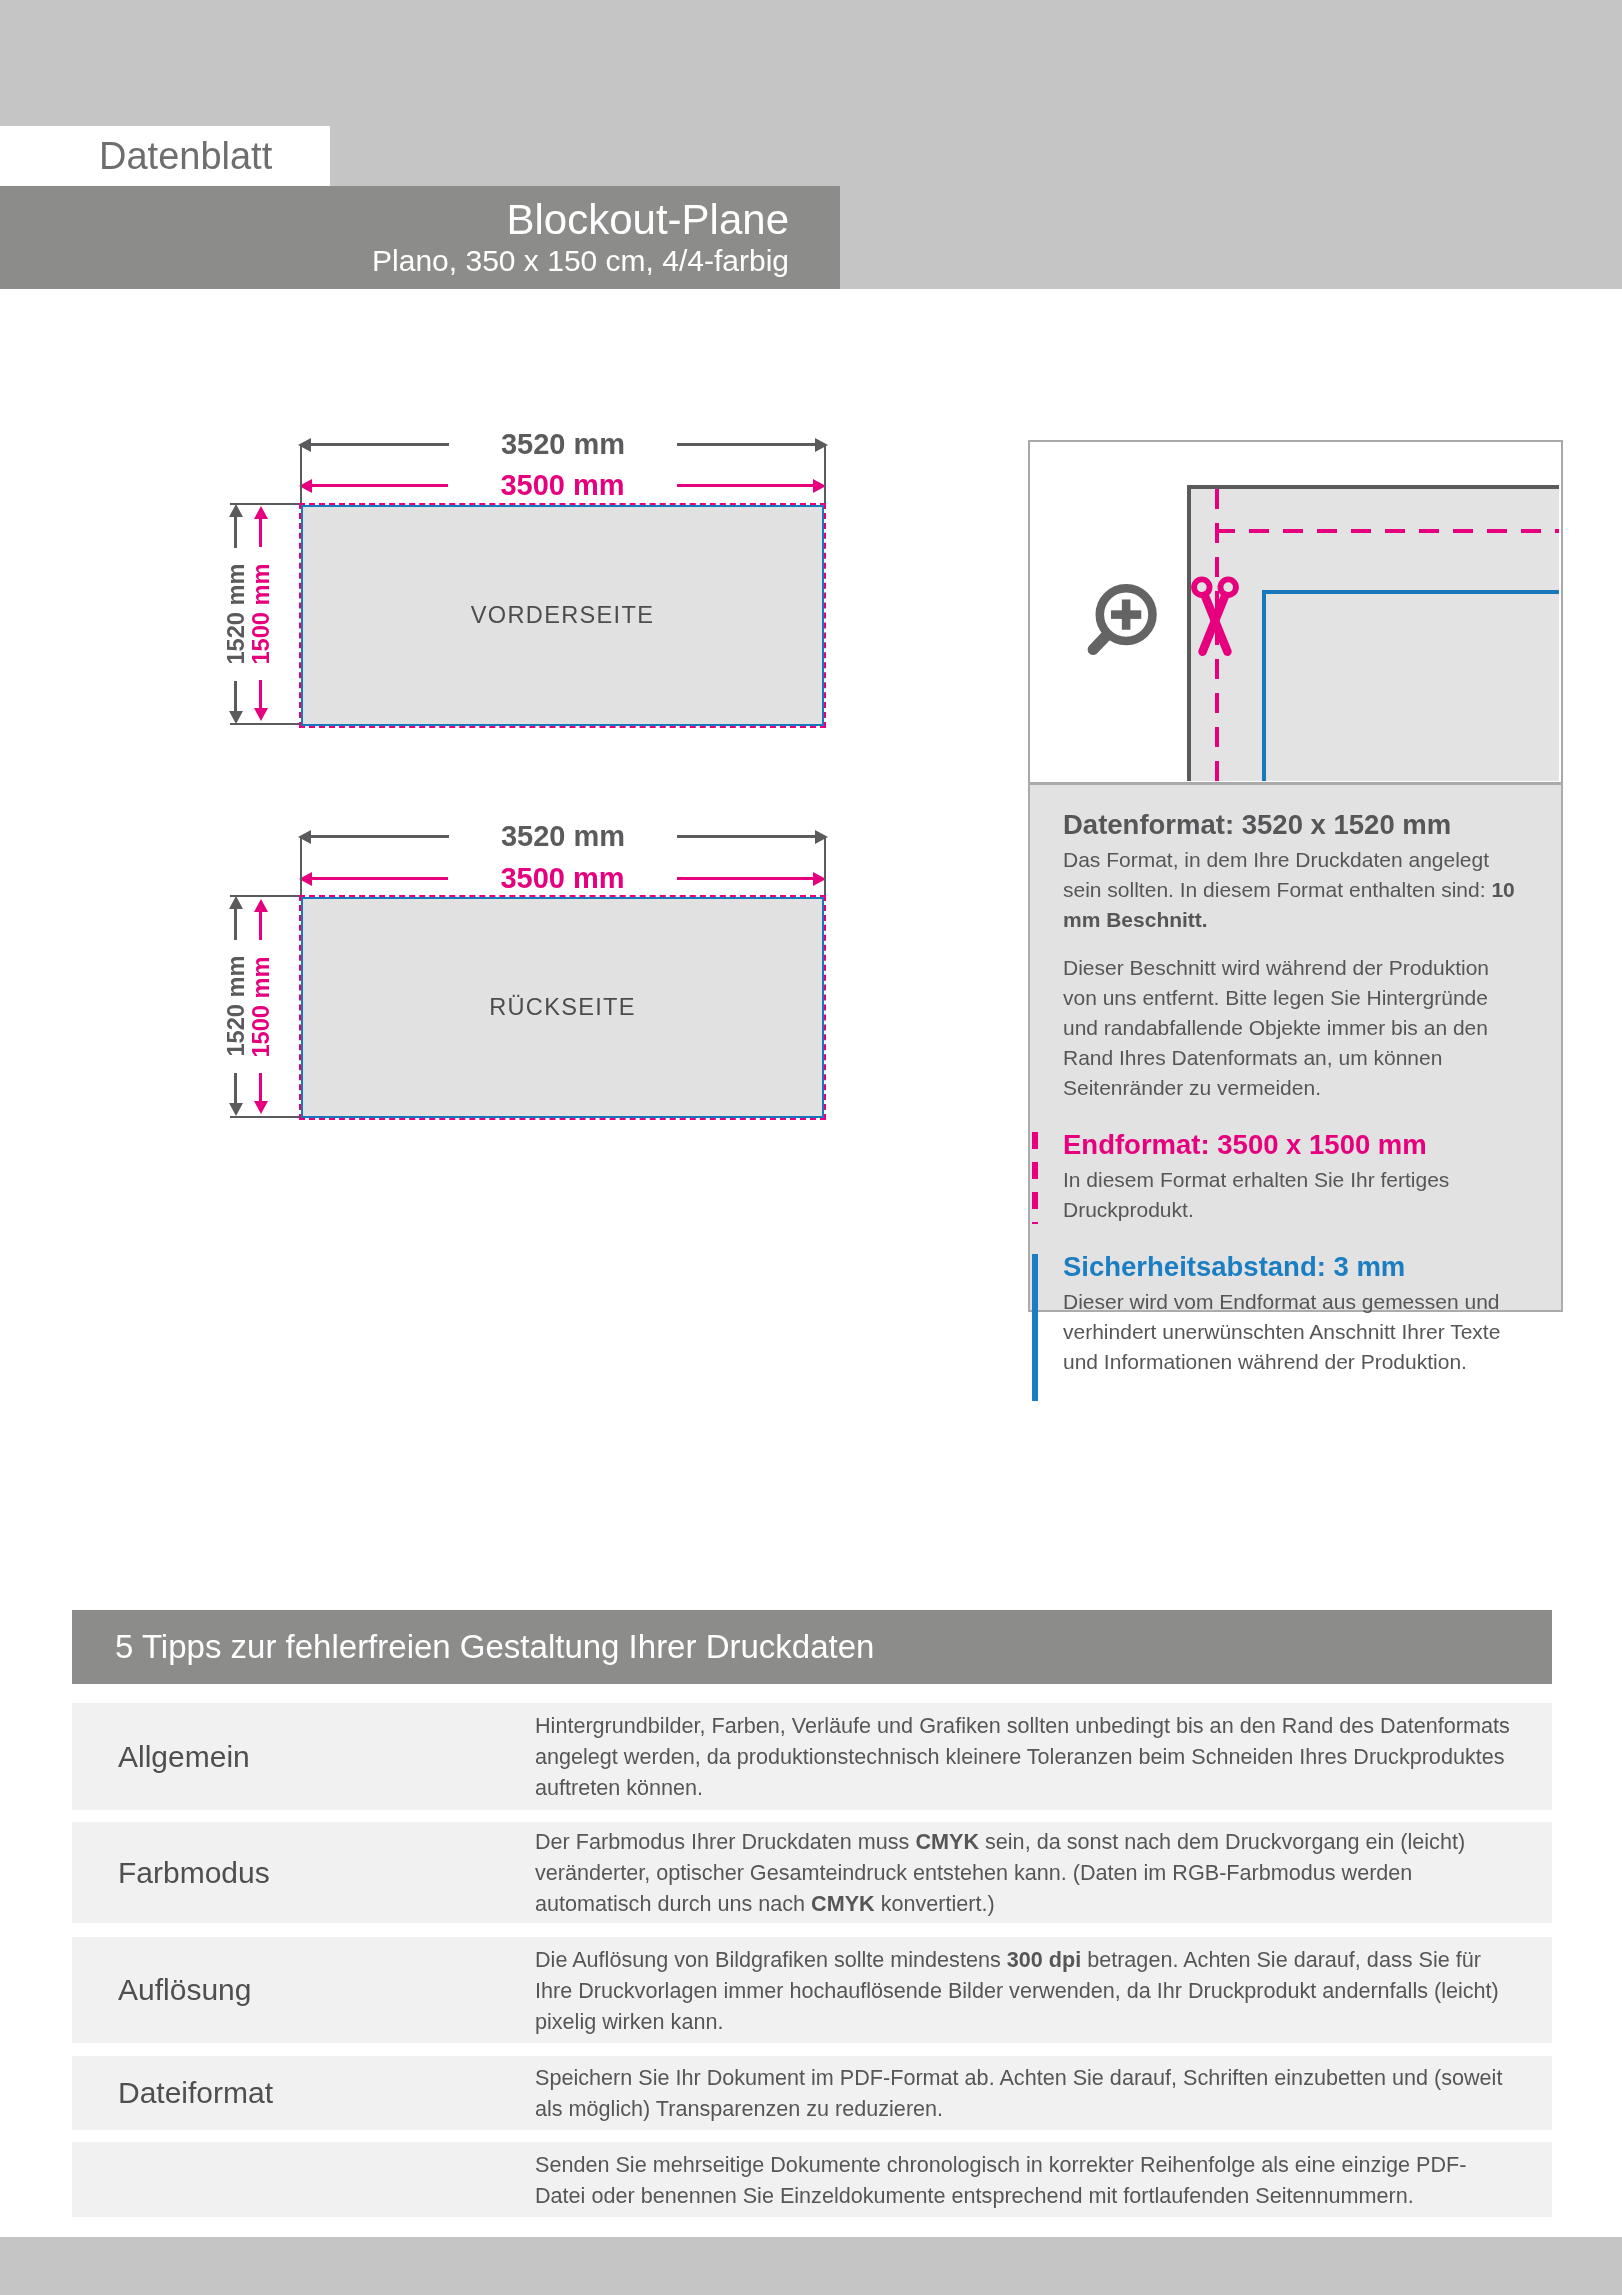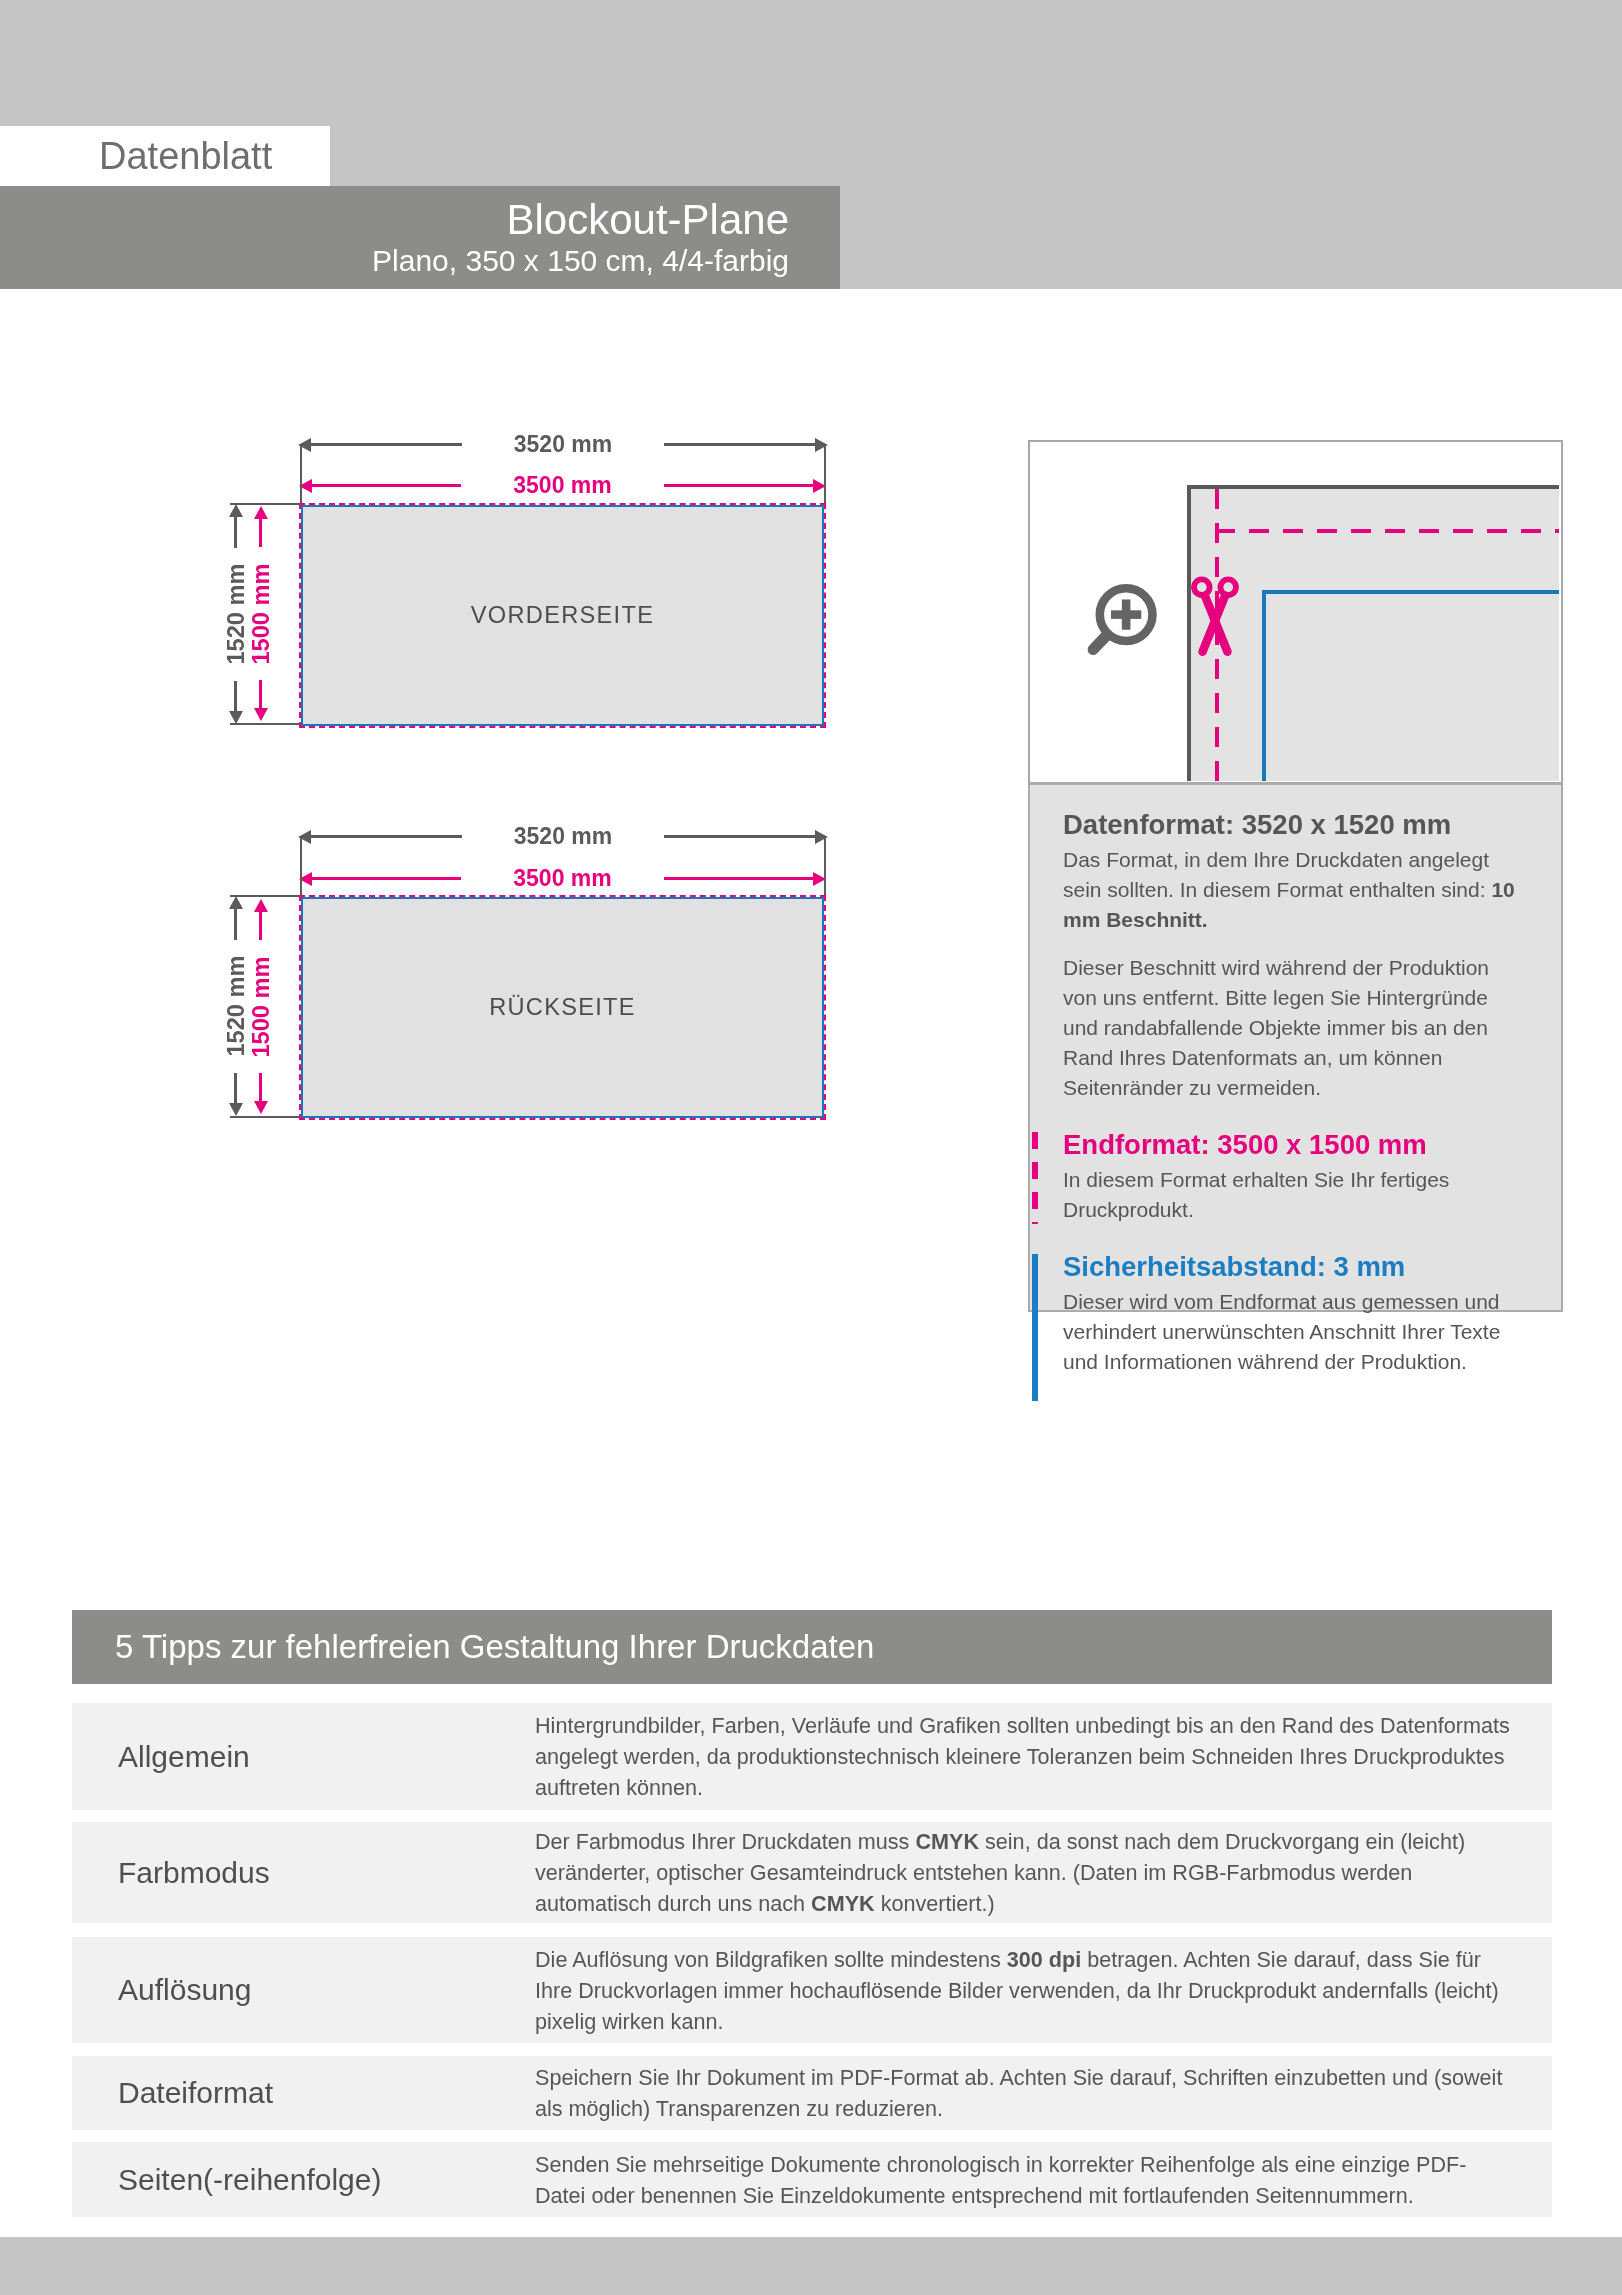--- a/index.html
+++ b/index.html
@@ -16,21 +16,21 @@
   .datenblatt-box span{padding-left:63px;font-size:38px;color:#6e6e6e;margin-left:36px;}
   .product-banner{left:0;top:186px;width:840px;height:103px;background:#8c8c8a;
     display:flex;flex-direction:column;justify-content:center;align-items:flex-end;
     padding-right:51px;box-sizing:border-box;color:#ffffff;}
   .product-banner .title{font-size:42px;line-height:46px;}
   .product-banner .subtitle{font-size:30px;line-height:35px;}
 
   
   .dim-h{display:flex;align-items:center;height:25px;}
   .dim-h .line{flex:1;height:2.6px;}
-  .dim-h .dim-label{padding:0 52px;font-size:23px;font-weight:700;line-height:25px;white-space:nowrap;}
+  .dim-h .dim-label{padding:0 52px;font-size:29px;font-weight:700;line-height:25px;white-space:nowrap;}
   .ah{width:0;height:0;}
   .gray .line{background:#5b5b5d;}
   .gray .dim-label{color:#5b5b5d;}
   .gray .ah-left{border-top:7.2px solid transparent;border-bottom:7.2px solid transparent;border-right:13px solid #5b5b5d;}
   .gray .ah-right{border-top:7.2px solid transparent;border-bottom:7.2px solid transparent;border-left:13px solid #5b5b5d;}
   .magenta .line{background:#e6007e;}
   .magenta .dim-label{color:#e6007e;}
   .magenta .ah-left{border-top:7.2px solid transparent;border-bottom:7.2px solid transparent;border-right:13px solid #e6007e;}
   .magenta .ah-right{border-top:7.2px solid transparent;border-bottom:7.2px solid transparent;border-left:13px solid #e6007e;}
 
@@ -259,20 +259,19 @@
       <div class="inner"><span>Die Auflösung von Bildgrafiken sollte mindestens </span><span class="b">300 dpi</span><span> betragen. Achten Sie darauf, dass Sie für Ihre Druckvorlagen immer hochauflösende Bilder verwenden, da Ihr Druckprodukt andernfalls (leicht) pixelig wirken kann.</span></div>
     </div>
 </div>
 <div class="abs tip-row" style="top:2056px;height:74px;">
   <div class="tip-label">Dateiformat</div>
   <div class="tip-text">
       <div class="inner"><span>Speichern Sie Ihr Dokument im PDF-Format ab. Achten Sie darauf, Schriften einzubetten und (soweit als möglich) Transparenzen zu reduzieren.</span></div>
     </div>
 </div>
 <div class="abs tip-row" style="top:2142px;height:75px;">
-  <div class="tip-label">Seiten(-reihenfolge)</div>
   <div class="tip-text">
       <div class="inner"><span>Senden Sie mehrseitige Dokumente chronologisch in korrekter Reihenfolge als eine einzige PDF-Datei oder benennen Sie Einzeldokumente entsprechend mit fortlaufenden Seitennummern.</span></div>
     </div>
 </div>
 
 <div class="abs footer-bar"></div>
 
 
 </body></html>

